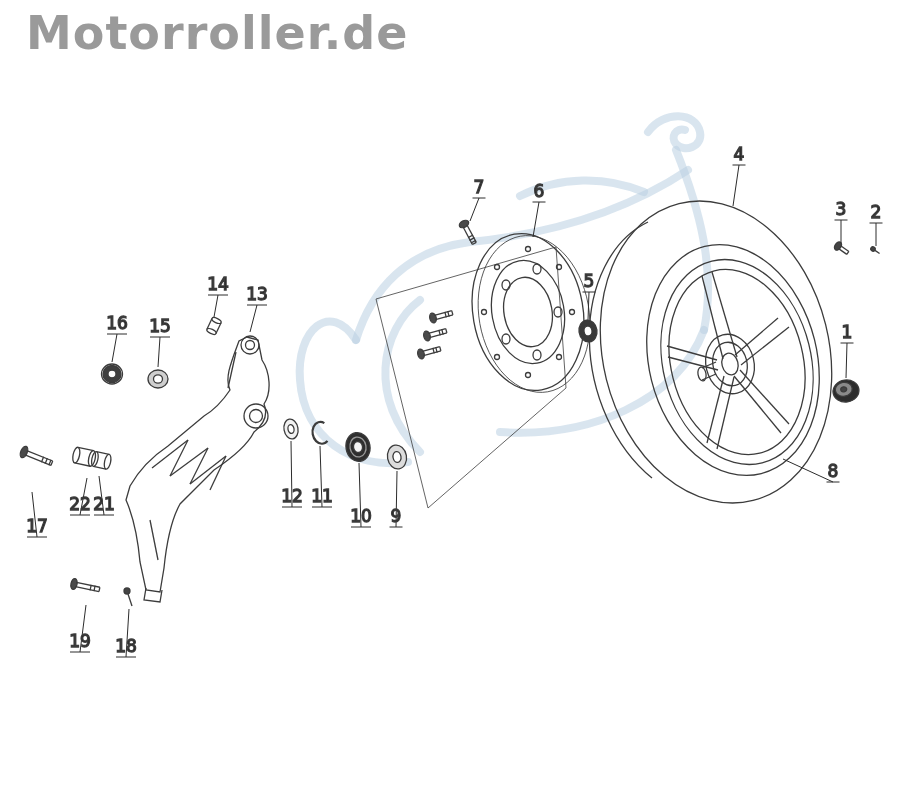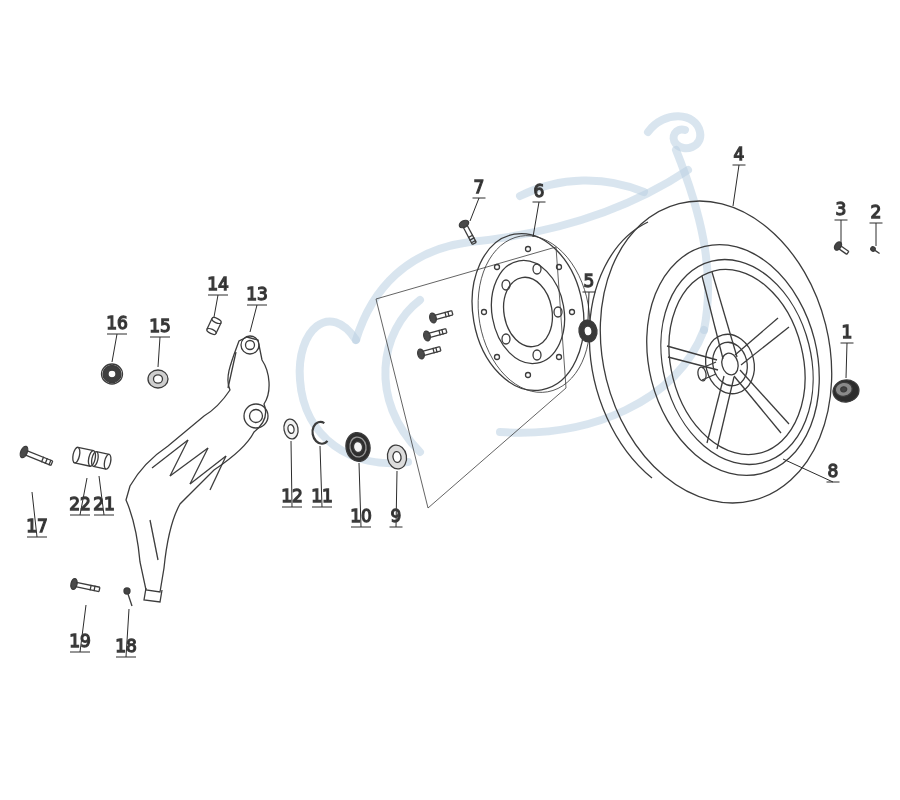--- a/index.html
+++ b/index.html
@@ -30,20 +30,21 @@
     <path class="swoosh" d="M 648 132 C 664 110, 696 112, 700 132 C 703 147, 684 153, 676 144 C 670 137, 676 127, 685 130"></path>
     <path class="swoosh" d="M 676 150 C 700 210, 716 270, 704 330"></path>
     <path class="swoosh" d="M 688 170 C 620 215, 540 235, 470 242 C 408 250, 372 288, 356 340"></path>
     <path class="swoosh" d="M 704 330 C 676 402, 590 438, 500 432"></path>
     <path class="swoosh" d="M 356 340 C 330 300, 296 330, 300 380 C 304 438, 352 470, 408 462"></path>
     <path class="swoosh" d="M 420 300 C 380 330, 368 400, 420 452"></path>
     <path class="swoosh" d="M 520 196 C 560 176, 606 176, 644 192"></path>
   </svg>
 
 
+  <div class="brand-top">Motorroller.de</div>
 
   <svg class="layer diagram" viewBox="0 0 900 800">
     <g class="art">
 
       <g class="thin">
         <line x1="376" y1="299" x2="556" y2="247"></line>
         <line x1="376" y1="299" x2="428" y2="508"></line>
         <line x1="428" y1="508" x2="566" y2="388"></line>
         <line x1="556" y1="247" x2="566" y2="388"></line>
       </g>

